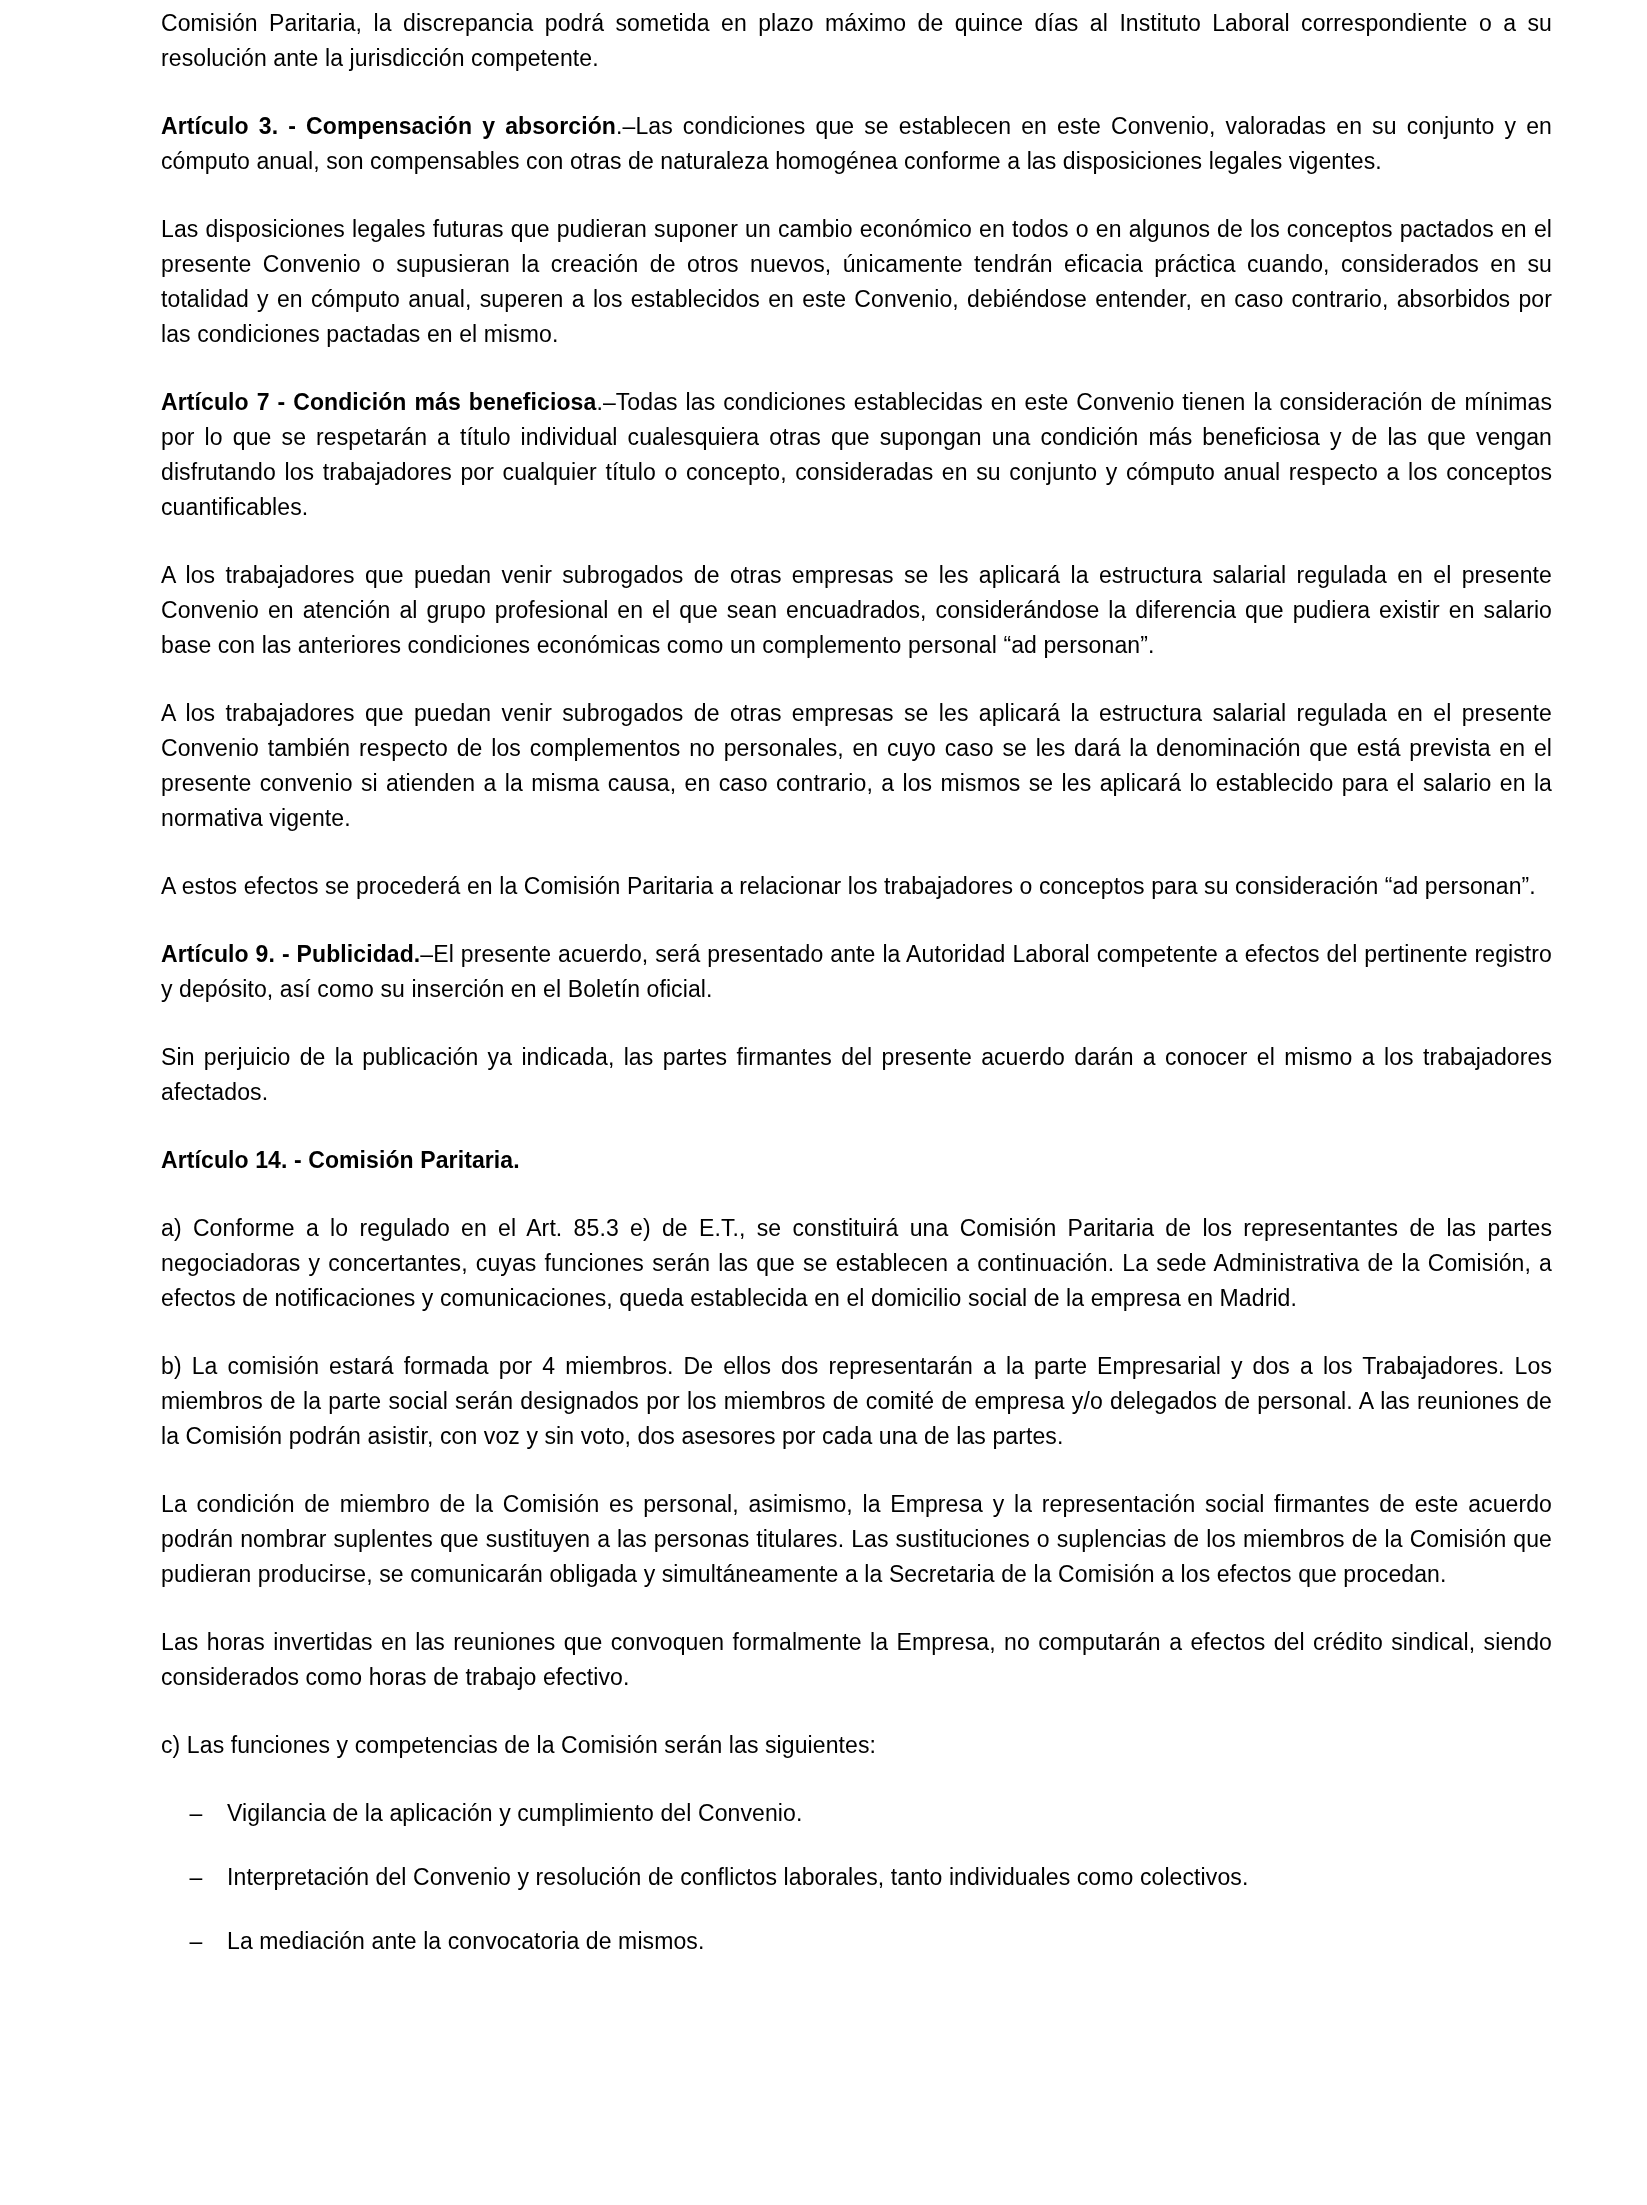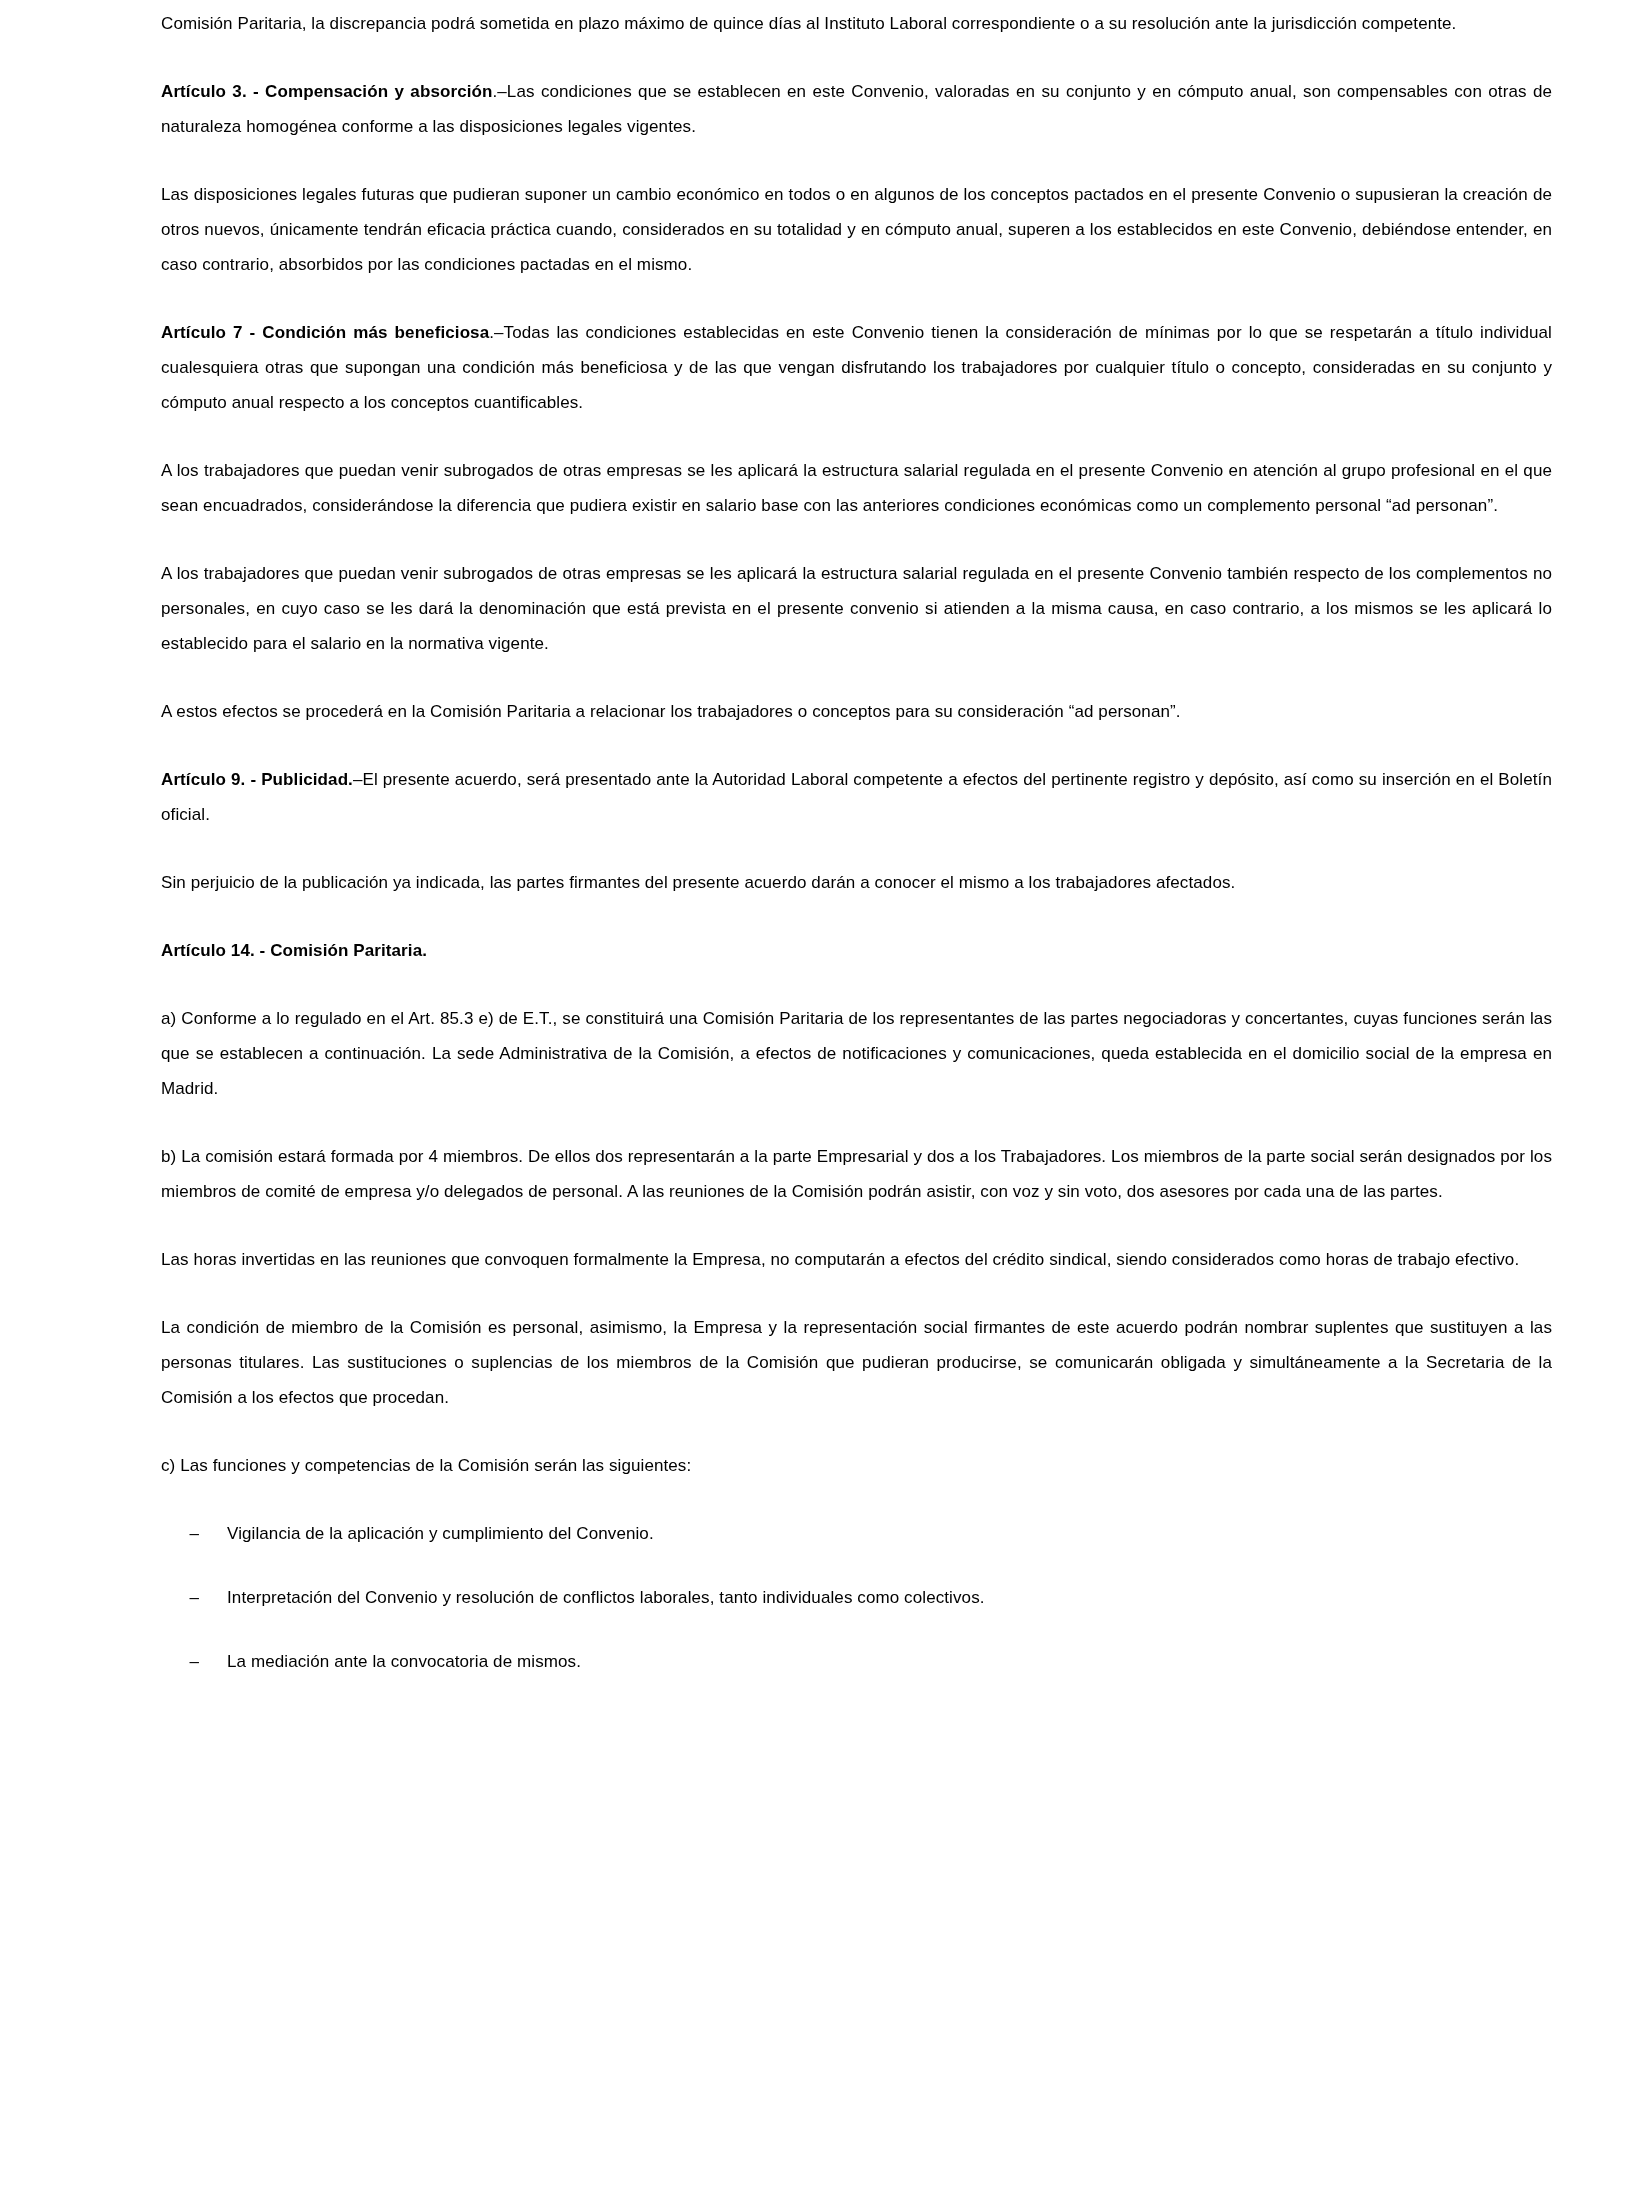--- a/index.html
+++ b/index.html
@@ -9,21 +9,21 @@
   }
   body {
     width: 1648px;
     height: 2205px;
     color: #000000;
     font-family: "Liberation Sans", sans-serif;
     overflow: hidden;
   }
   article.doc {
     padding: 6px 96px 0 161px;
-    font-size: 17px;
+    font-size: 23px;
     line-height: 35px;
     text-align: justify;
     letter-spacing: 0.1px;
   }
   article.doc p {
     margin: 0 0 33px 0;
   }
   article.doc p strong {
     font-weight: bold;
   }
@@ -52,22 +52,22 @@
       <p>Las disposiciones legales futuras que pudieran suponer un cambio económico en todos o en algunos de los conceptos pactados en el presente Convenio o supusieran la creación de otros nuevos, únicamente tendrán eficacia práctica cuando, considerados en su totalidad y en cómputo anual, superen a los establecidos en este Convenio, debiéndose entender, en caso contrario, absorbidos por las condiciones pactadas en el mismo.</p>
       <p><strong>Artículo 7 - Condición más beneficiosa</strong>.–Todas las condiciones establecidas en este Convenio tienen la consideración de mínimas por lo que se respetarán a título individual cualesquiera otras que supongan una condición más beneficiosa y de las que vengan disfrutando los trabajadores por cualquier título o concepto, consideradas en su conjunto y cómputo anual respecto a los conceptos cuantificables.</p>
       <p>A los trabajadores que puedan venir subrogados de otras empresas se les aplicará la estructura salarial regulada en el presente Convenio en atención al grupo profesional en el que sean encuadrados, considerándose la diferencia que pudiera existir en salario base con las anteriores condiciones económicas como un complemento personal  “ad personan”.</p>
       <p>A los trabajadores que puedan venir subrogados de otras empresas se les aplicará la estructura salarial regulada en el presente Convenio también respecto de los complementos no personales, en cuyo caso se les dará la denominación que está prevista en el presente convenio si atienden a la misma causa, en caso contrario, a los mismos se les aplicará lo establecido para el salario en la normativa vigente.</p>
       <p>A estos efectos se procederá en la Comisión Paritaria a relacionar los trabajadores o conceptos para su consideración “ad personan”.</p>
       <p><strong>Artículo 9. - Publicidad.</strong>–El presente acuerdo, será presentado ante la Autoridad Laboral competente a efectos del pertinente registro y depósito, así como su inserción en el Boletín oficial.</p>
       <p>Sin perjuicio de la publicación ya indicada, las partes firmantes del presente acuerdo darán a conocer el mismo a los trabajadores afectados.</p>
       <p><strong>Artículo 14. - Comisión Paritaria.</strong></p>
       <p>a) Conforme a lo regulado en el Art. 85.3 e) de E.T., se constituirá una Comisión Paritaria de los representantes de las partes negociadoras y concertantes, cuyas funciones serán las que se establecen a continuación. La sede Administrativa de la Comisión, a efectos de notificaciones y comunicaciones, queda establecida en el domicilio social de la empresa en Madrid.</p>
       <p>b) La comisión estará formada por 4 miembros. De ellos dos representarán a la parte Empresarial y dos a los Trabajadores. Los miembros de la parte social serán designados por los miembros de comité de empresa y/o delegados de personal. A las reuniones de la Comisión podrán asistir, con voz y sin voto, dos asesores por cada una de las partes.</p>
+      <p>La condición de miembro de la Comisión es personal, asimismo, la Empresa y la representación social firmantes de este acuerdo podrán nombrar suplentes que sustituyen a las personas titulares. Las sustituciones o suplencias de los miembros de la Comisión que pudieran producirse, se comunicarán obligada y simultáneamente a la Secretaria de la Comisión a los efectos que procedan.</p>
       <p>Las horas invertidas en las reuniones que convoquen formalmente la Empresa, no computarán a efectos del crédito sindical, siendo considerados como horas de trabajo efectivo.</p>
-      <p>La condición de miembro de la Comisión es personal, asimismo, la Empresa y la representación social firmantes de este acuerdo podrán nombrar suplentes que sustituyen a las personas titulares. Las sustituciones o suplencias de los miembros de la Comisión que pudieran producirse, se comunicarán obligada y simultáneamente a la Secretaria de la Comisión a los efectos que procedan.</p>
       <p>c) Las funciones y competencias de la Comisión serán las siguientes:</p>
       <div class="doc-list">
         <div class="list-item"><span class="marker">–</span><span>Vigilancia de la aplicación y cumplimiento del Convenio.</span></div>
         <div class="list-item"><span class="marker">–</span><span>Interpretación del Convenio y resolución de conflictos laborales, tanto individuales como colectivos.</span></div>
         <div class="list-item"><span class="marker">–</span><span>La mediación ante la convocatoria de mismos.</span></div>
       </div>
     </article>
 </main>
 
 

